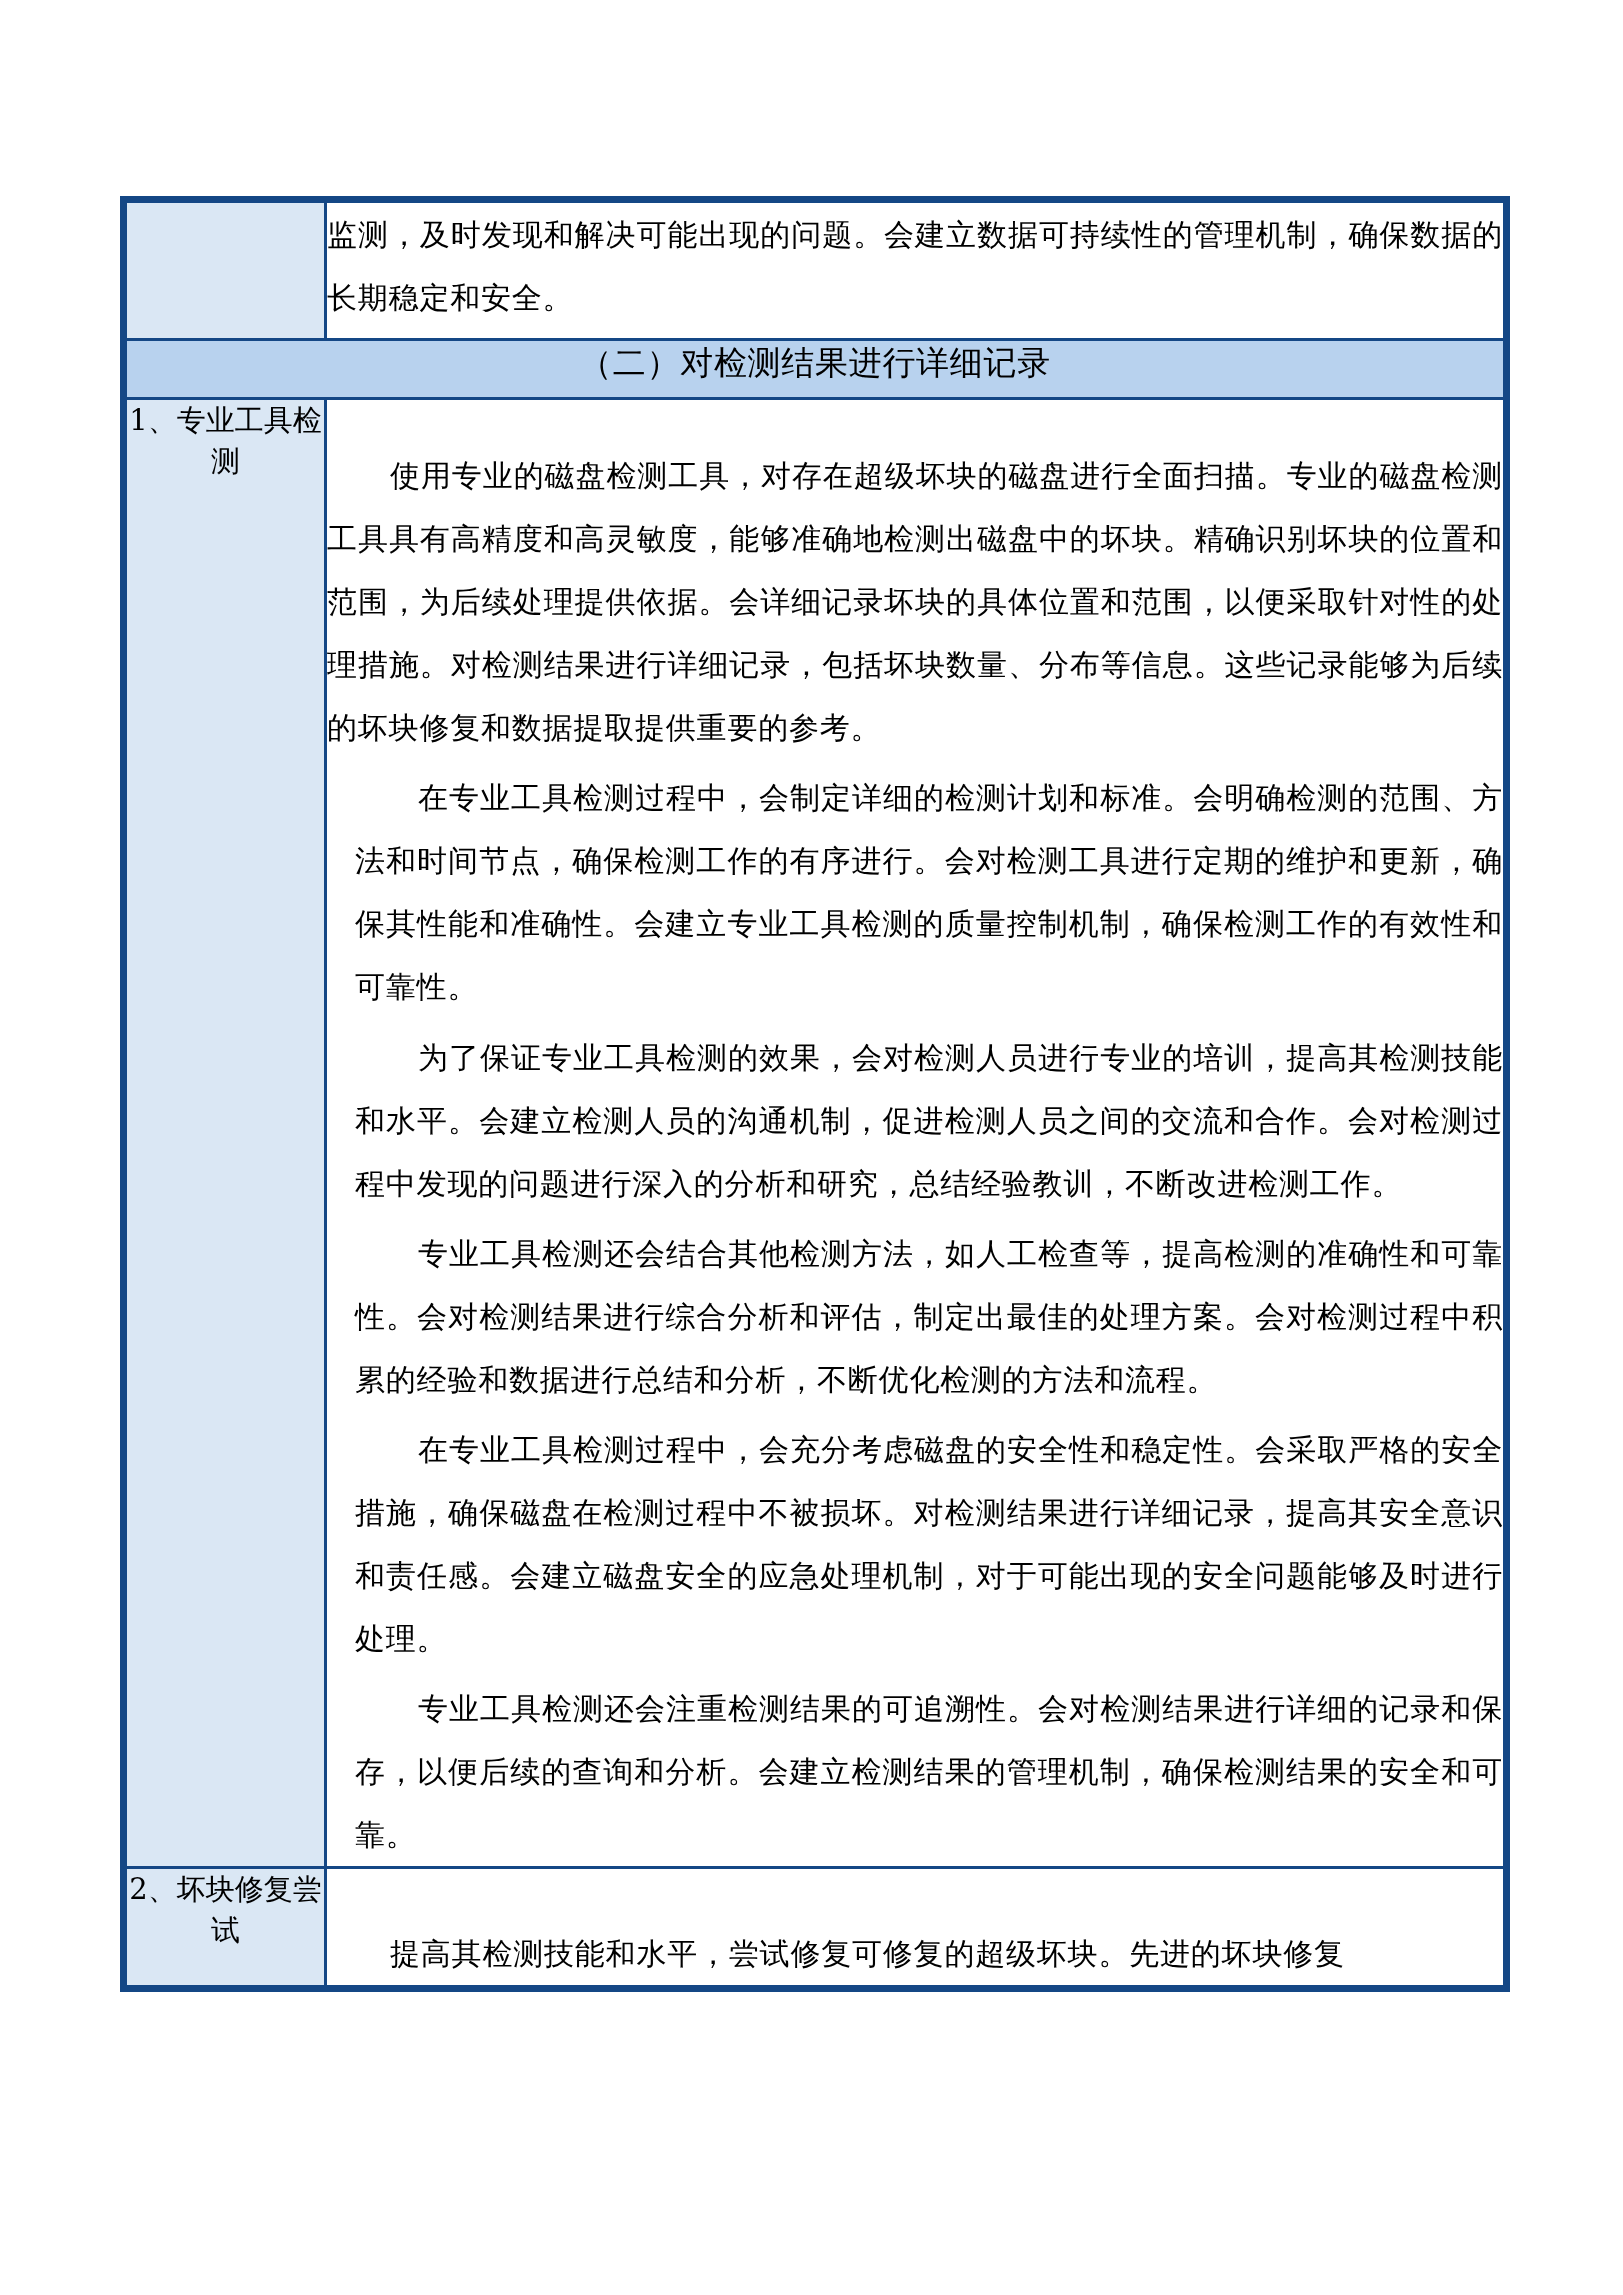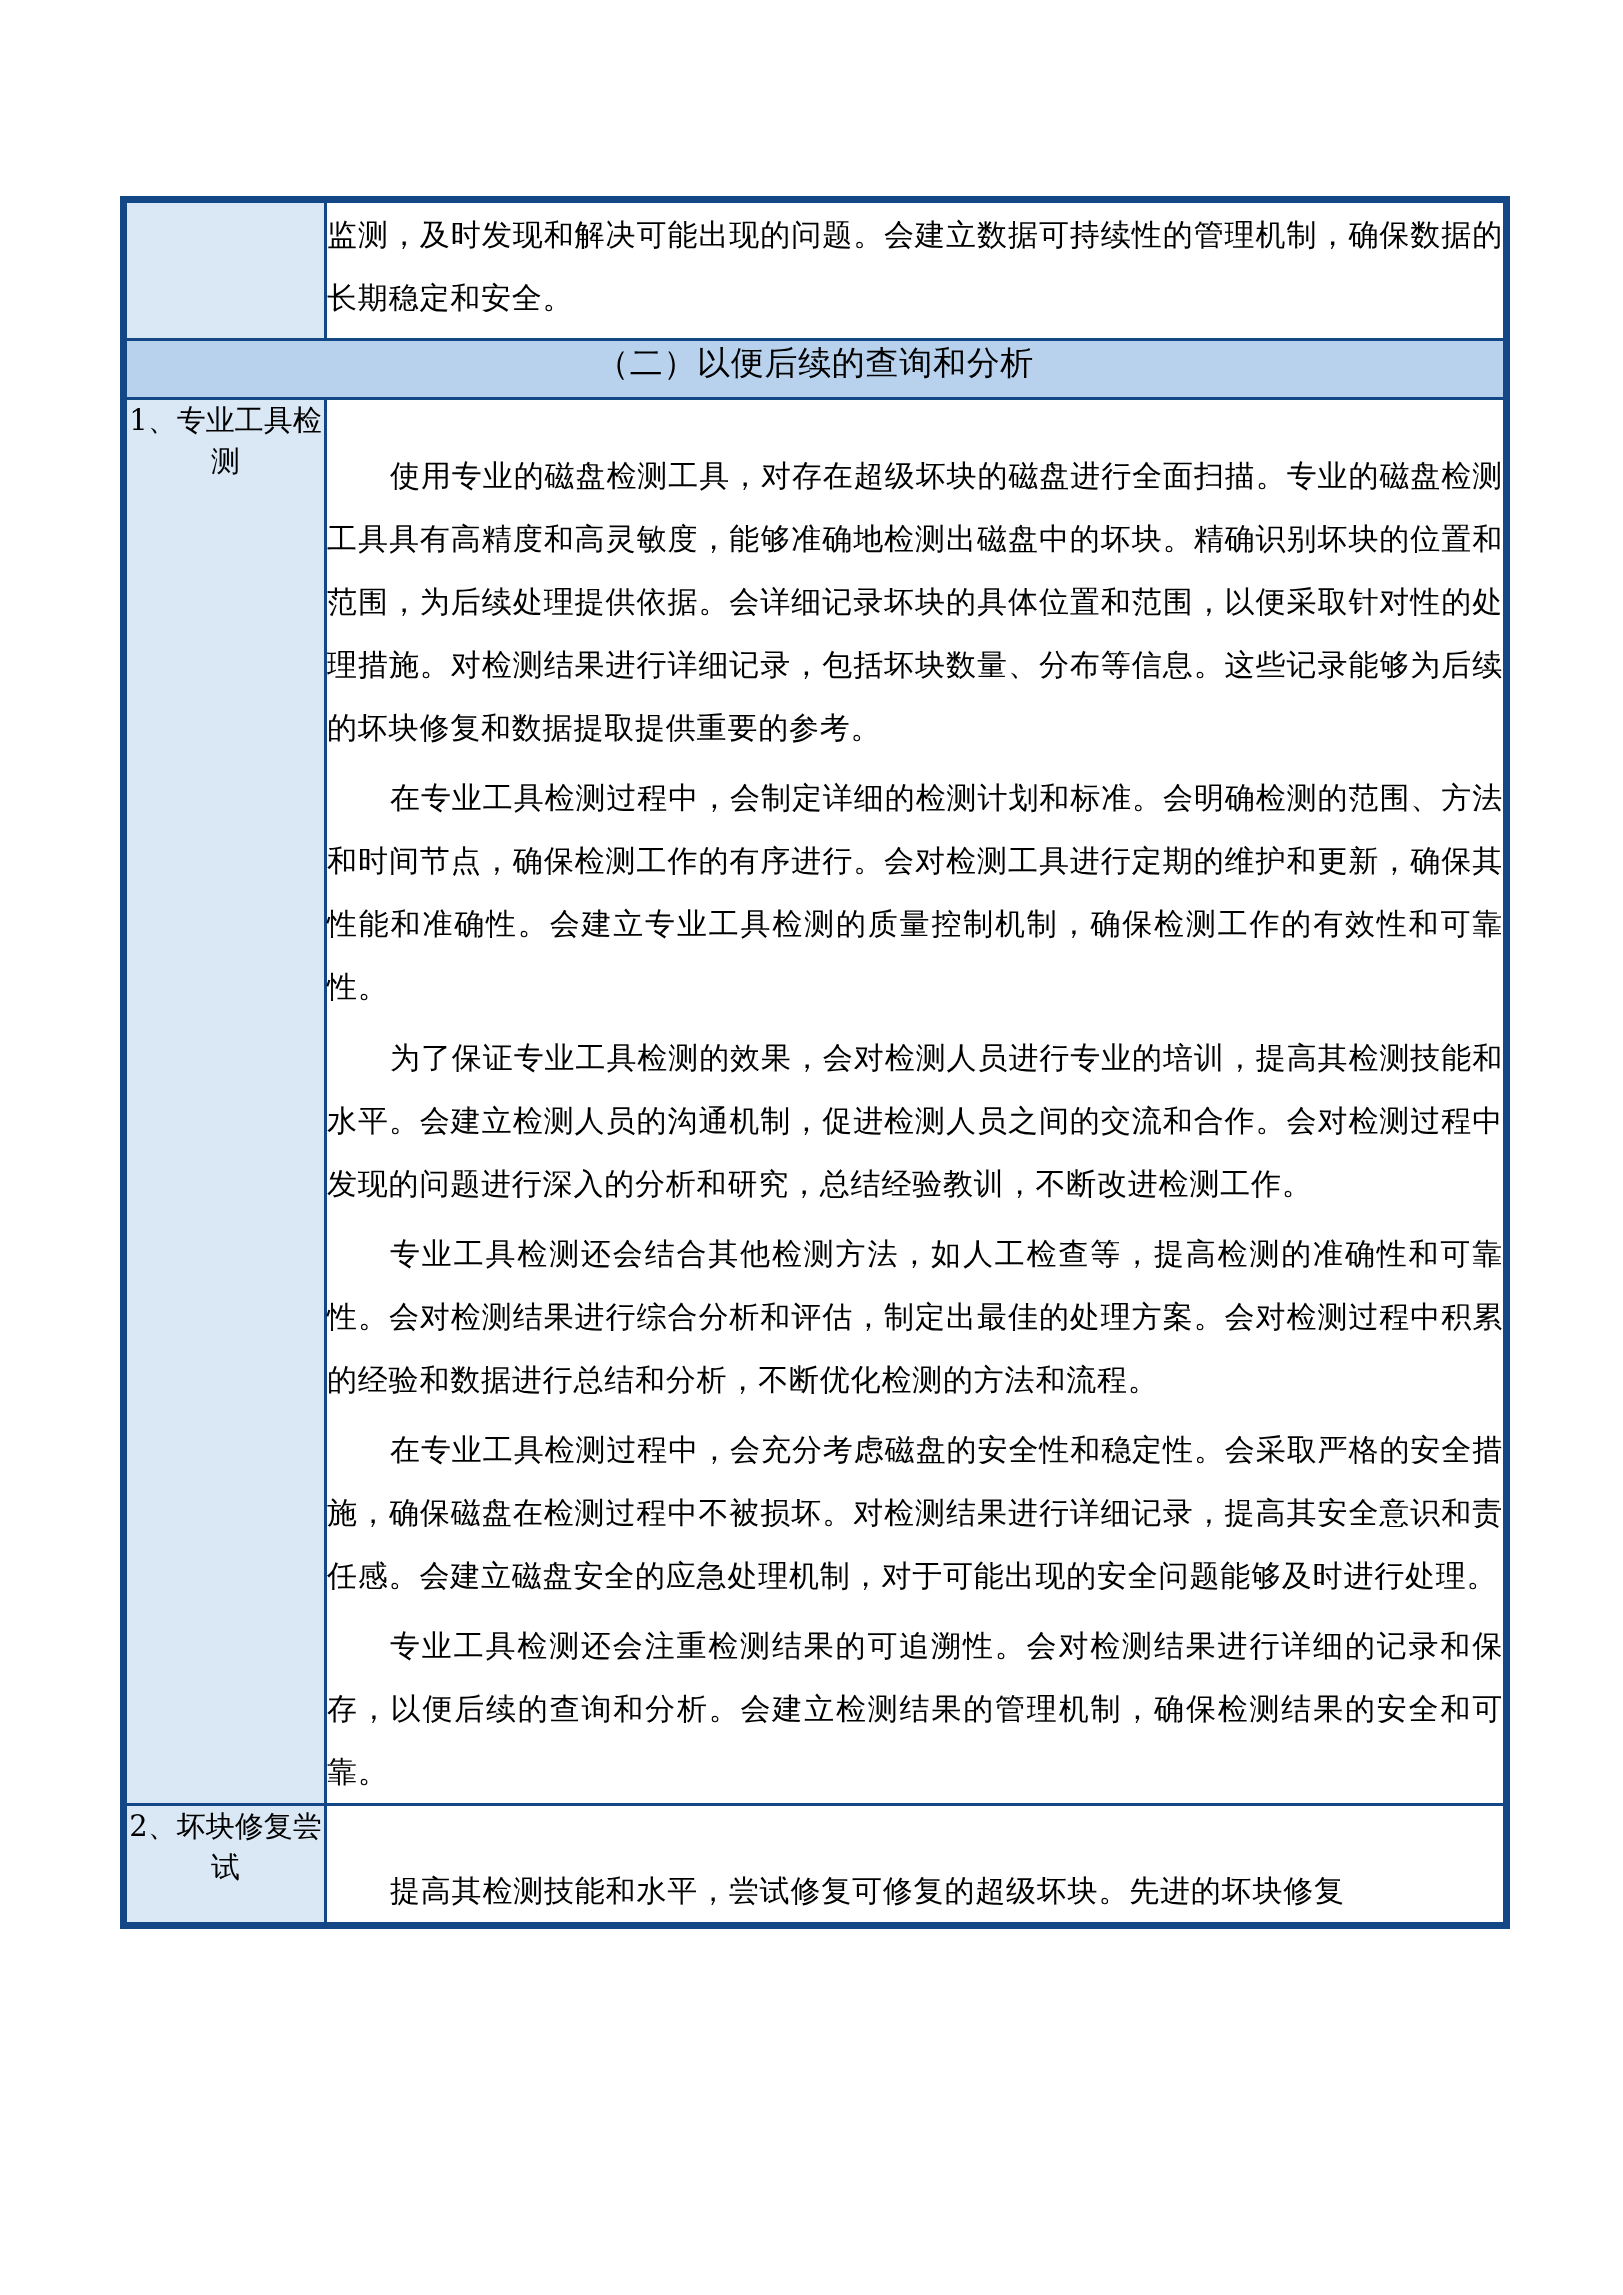--- a/index.html
+++ b/index.html
@@ -17,21 +17,21 @@
     font-size: 29px; line-height: 41px; padding: 0 11.8px; margin-left: 24px;
   }
   td.content { background: #ffffff; padding: 3.9px 26px 19.6px 23.6px; }
   td.header {
     background: #B8D2EE; text-align: center; vertical-align: middle;
     height: 56px; font-size: 33px; letter-spacing: 0.7px;
   }
   p.para { margin: 0; font-size: 30px; line-height: 63px; text-align: justify;
            text-justify: inter-character; letter-spacing: 0.8px; }
   p.para.indent { text-indent: 63px; margin-top: 44px; }
-  p.para + p.para { margin-top: 7.2px; }
+  p.para + p.para { margin-top: 7.2px; padding-left: 28px; }
   .row1 td.content { padding-top: 0; padding-bottom: 9.2px; }
   .row1 p.para { line-height: 63px; }
   .row1 { height: 123px; }
   .row3 td.content { padding-top: 9.2px; height: 85px; }
 </style>
 </head>
 <body>
 
 <div class="page">
   <table class="doc">
@@ -40,21 +40,21 @@
       <col>
     </colgroup>
     <tbody>
       <tr class="row1">
         <td class="label"></td>
         <td class="content">
           <p class="para">监测，及时发现和解决可能出现的问题。会建立数据可持续性的管理机制，确保数据的长期稳定和安全。</p>
         </td>
       </tr>
       <tr>
-        <td class="header" colspan="2">（二）以便后续的查询和分析</td>
+        <td class="header" colspan="2">（二）对检测结果进行详细记录</td>
       </tr>
       <tr class="row2">
         <td class="label">1、专业工具检测</td>
         <td class="content">
           <p class="para indent">使用专业的磁盘检测工具，对存在超级坏块的磁盘进行全面扫描。专业的磁盘检测工具具有高精度和高灵敏度，能够准确地检测出磁盘中的坏块。精确识别坏块的位置和范围，为后续处理提供依据。会详细记录坏块的具体位置和范围，以便采取针对性的处理措施。对检测结果进行详细记录，包括坏块数量、分布等信息。这些记录能够为后续的坏块修复和数据提取提供重要的参考。</p>
           <p class="para indent">在专业工具检测过程中，会制定详细的检测计划和标准。会明确检测的范围、方法和时间节点，确保检测工作的有序进行。会对检测工具进行定期的维护和更新，确保其性能和准确性。会建立专业工具检测的质量控制机制，确保检测工作的有效性和可靠性。</p>
           <p class="para indent">为了保证专业工具检测的效果，会对检测人员进行专业的培训，提高其检测技能和水平。会建立检测人员的沟通机制，促进检测人员之间的交流和合作。会对检测过程中发现的问题进行深入的分析和研究，总结经验教训，不断改进检测工作。</p>
           <p class="para indent">专业工具检测还会结合其他检测方法，如人工检查等，提高检测的准确性和可靠性。会对检测结果进行综合分析和评估，制定出最佳的处理方案。会对检测过程中积累的经验和数据进行总结和分析，不断优化检测的方法和流程。</p>
           <p class="para indent">在专业工具检测过程中，会充分考虑磁盘的安全性和稳定性。会采取严格的安全措施，确保磁盘在检测过程中不被损坏。对检测结果进行详细记录，提高其安全意识和责任感。会建立磁盘安全的应急处理机制，对于可能出现的安全问题能够及时进行处理。</p>
           <p class="para indent">专业工具检测还会注重检测结果的可追溯性。会对检测结果进行详细的记录和保存，以便后续的查询和分析。会建立检测结果的管理机制，确保检测结果的安全和可靠。</p>

